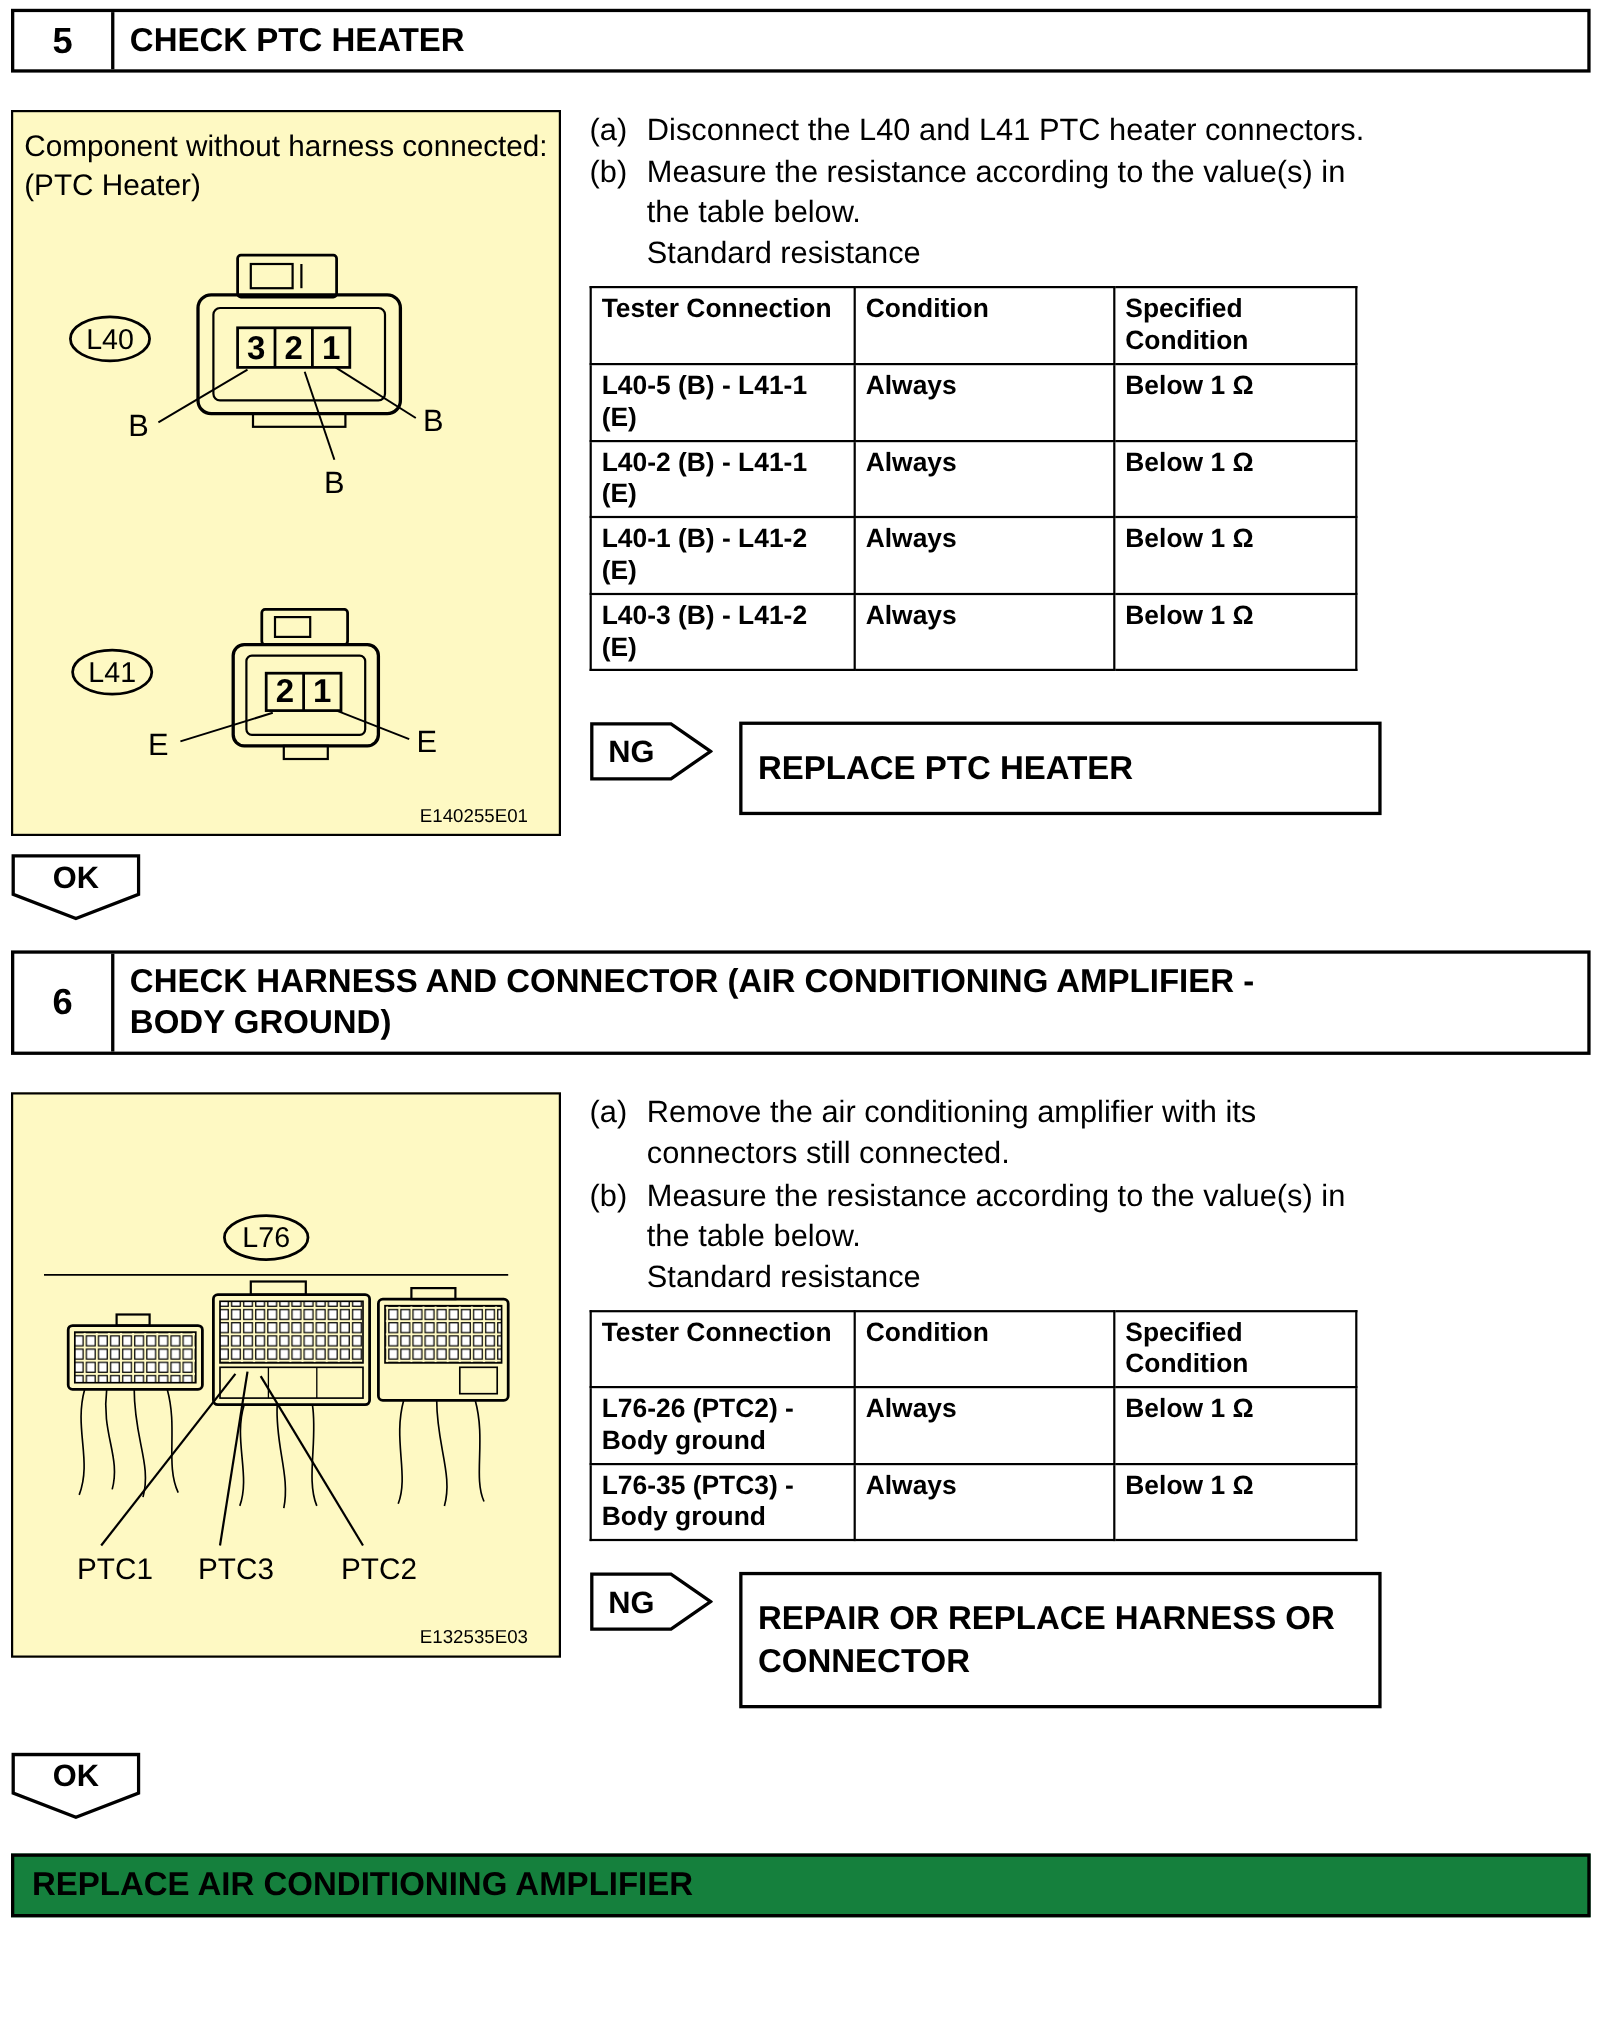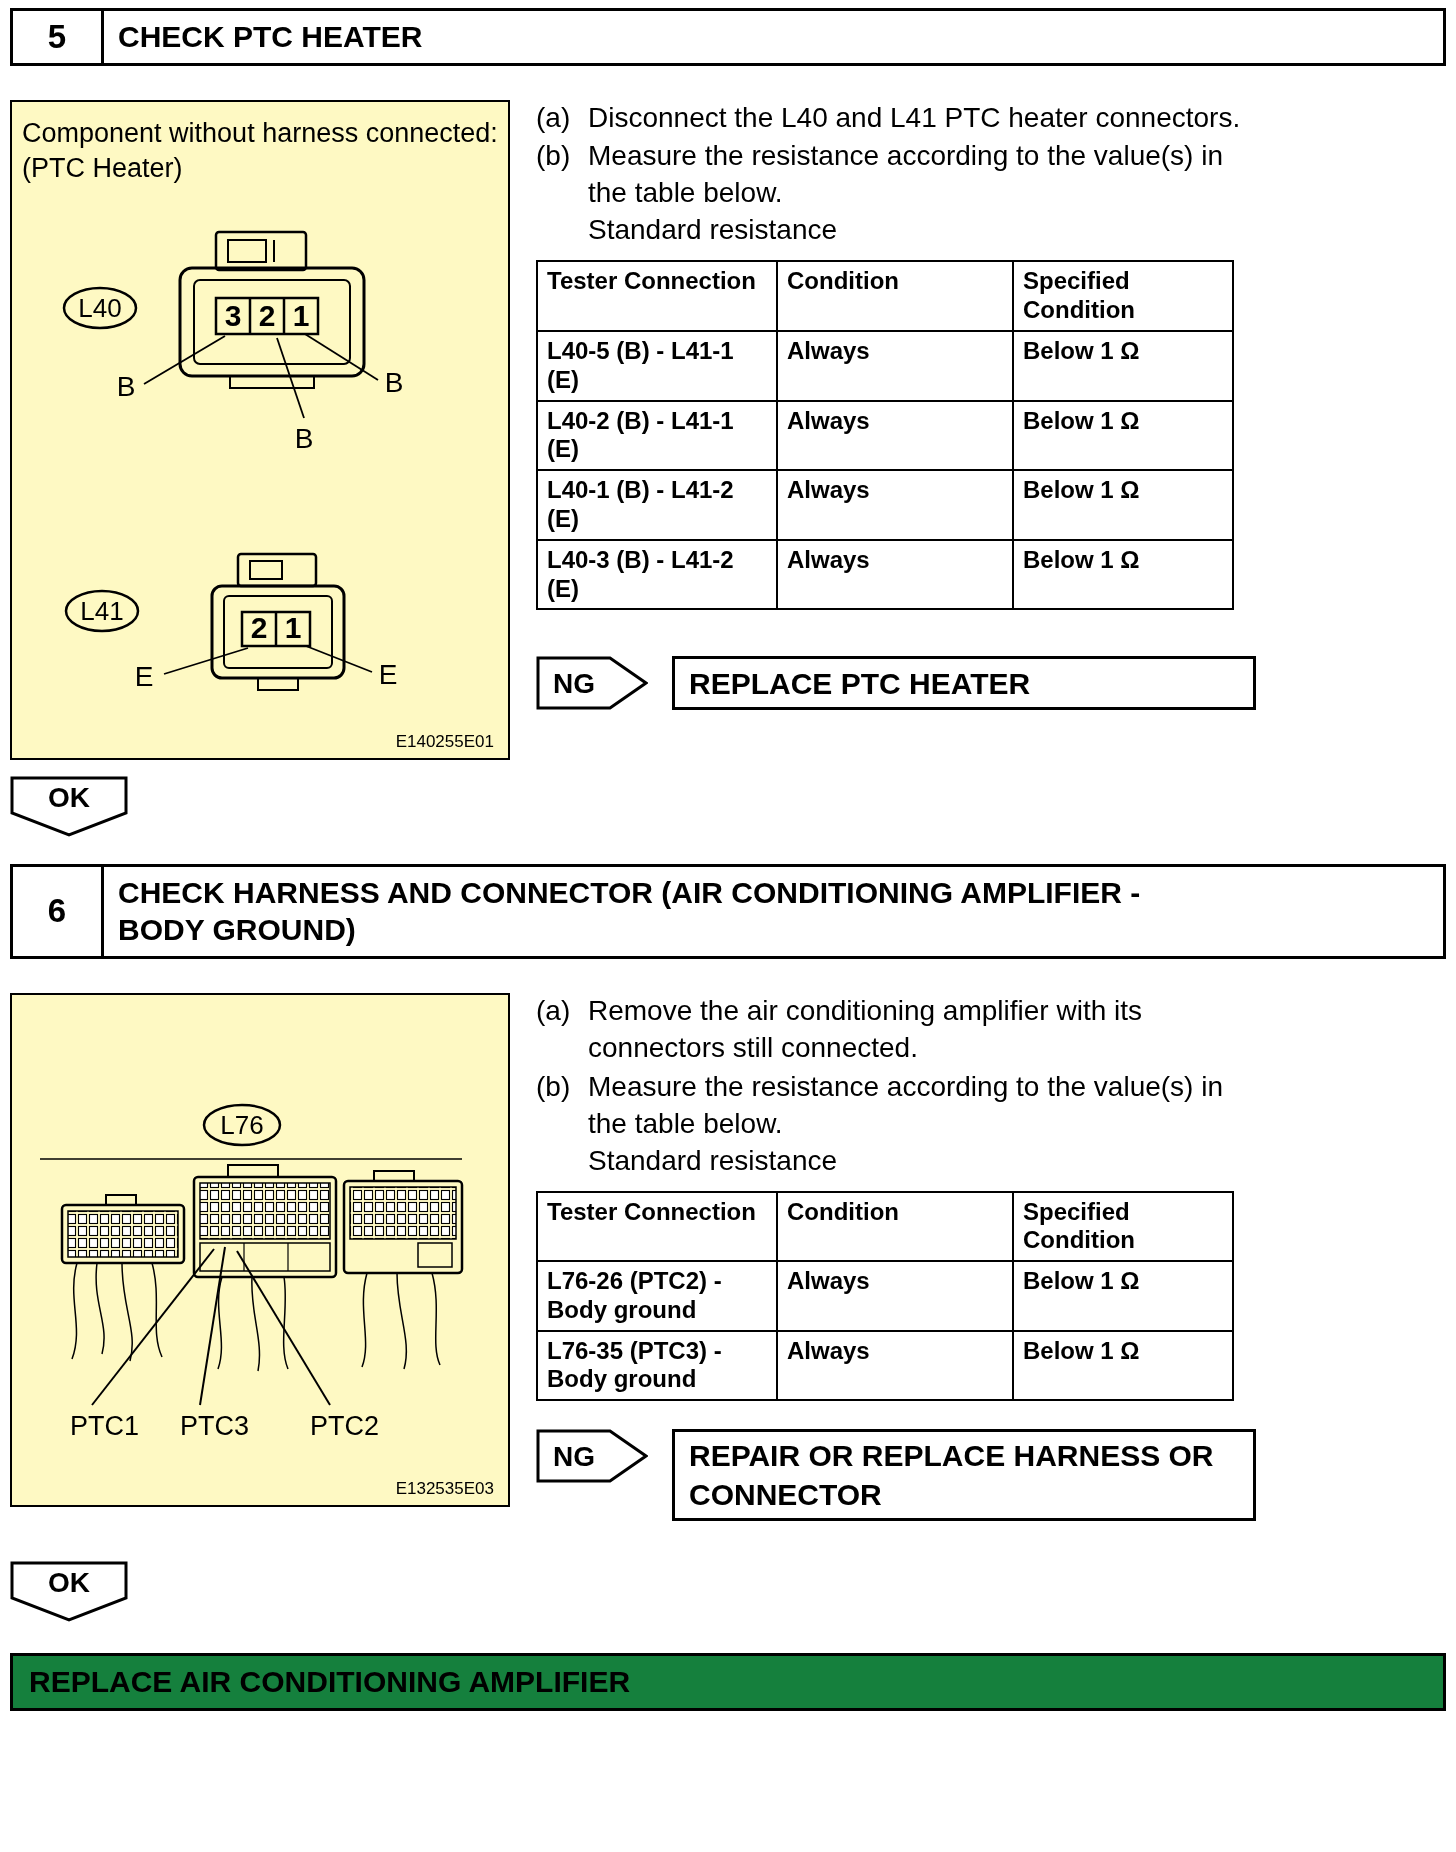--- a/index.html
+++ b/index.html
@@ -7,34 +7,34 @@
   .page{padding:8px 10px 60px;position:relative}
 
   .step-header{display:flex;border:3px solid #000;align-items:stretch;background:#fff}
   .step-header .num{width:88px;border-right:3px solid #000;display:flex;align-items:center;justify-content:center;font-weight:bold;font-size:33px;padding:2px 0}
   .step-header .title{flex:1;display:flex;align-items:flex-end;padding:7px 14px;font-weight:bold;font-size:30px;line-height:1.25}
   .step-header .title span{display:block;max-width:1110px}
 
   .content-row{display:flex;margin-top:34px;align-items:flex-start}
   .figure-panel{width:476px;border:2px solid #000;position:relative;padding:14px 10px 16px;flex-shrink:0;background:#fef9c3}
   .figure-caption{font-size:27px;line-height:1.3}
-  .figure-code{position:absolute;right:14px;bottom:6px;font-size:17px}
+  .figure-code{position:absolute;right:28px;bottom:6px;font-size:17px}
 
   .right-col{margin-left:26px;width:720px}
   .instr{display:flex;font-size:28px;line-height:1.32;margin-bottom:2px}
   .instr .marker{width:52px;flex-shrink:0}
   .instr .itext{flex:1}
   .standard{font-size:28px;font-weight:normal;margin-left:52px;margin-top:2px}
 
   table.res{border-collapse:collapse;margin-top:14px;table-layout:fixed;width:696px}
   .res th,.res td{border:2px solid #000;font-size:24px;font-weight:bold;text-align:left;vertical-align:top;padding:5px 9px;line-height:1.2;overflow:hidden}
 
   .ng-row{display:flex;margin-top:46px;align-items:stretch}
   .ng-marker{flex-shrink:0}
-  .ng-result{border:3px solid #000;margin-left:24px;width:560px;padding:4px 14px;font-size:30px;font-weight:bold;line-height:1.3;display:flex;align-items:flex-end}
+  .ng-result{border:3px solid #000;margin-left:24px;width:560px;padding:20px 14px;font-size:30px;font-weight:bold;line-height:1.3;display:flex;align-items:flex-start}
 
   .ok-marker{margin-top:16px;width:118px}
   .ok-marker.big-gap{margin-top:40px}
   .mt26{margin-top:26px}
 
   .footer-bar{margin-top:30px;border:3px solid #000;padding:9px 16px;font-size:30px;font-weight:bold;background:#15803d}
 
   svg{display:block}
   svg text{font-family:"Liberation Sans",sans-serif}
   .ln{stroke:#000;fill:none}

